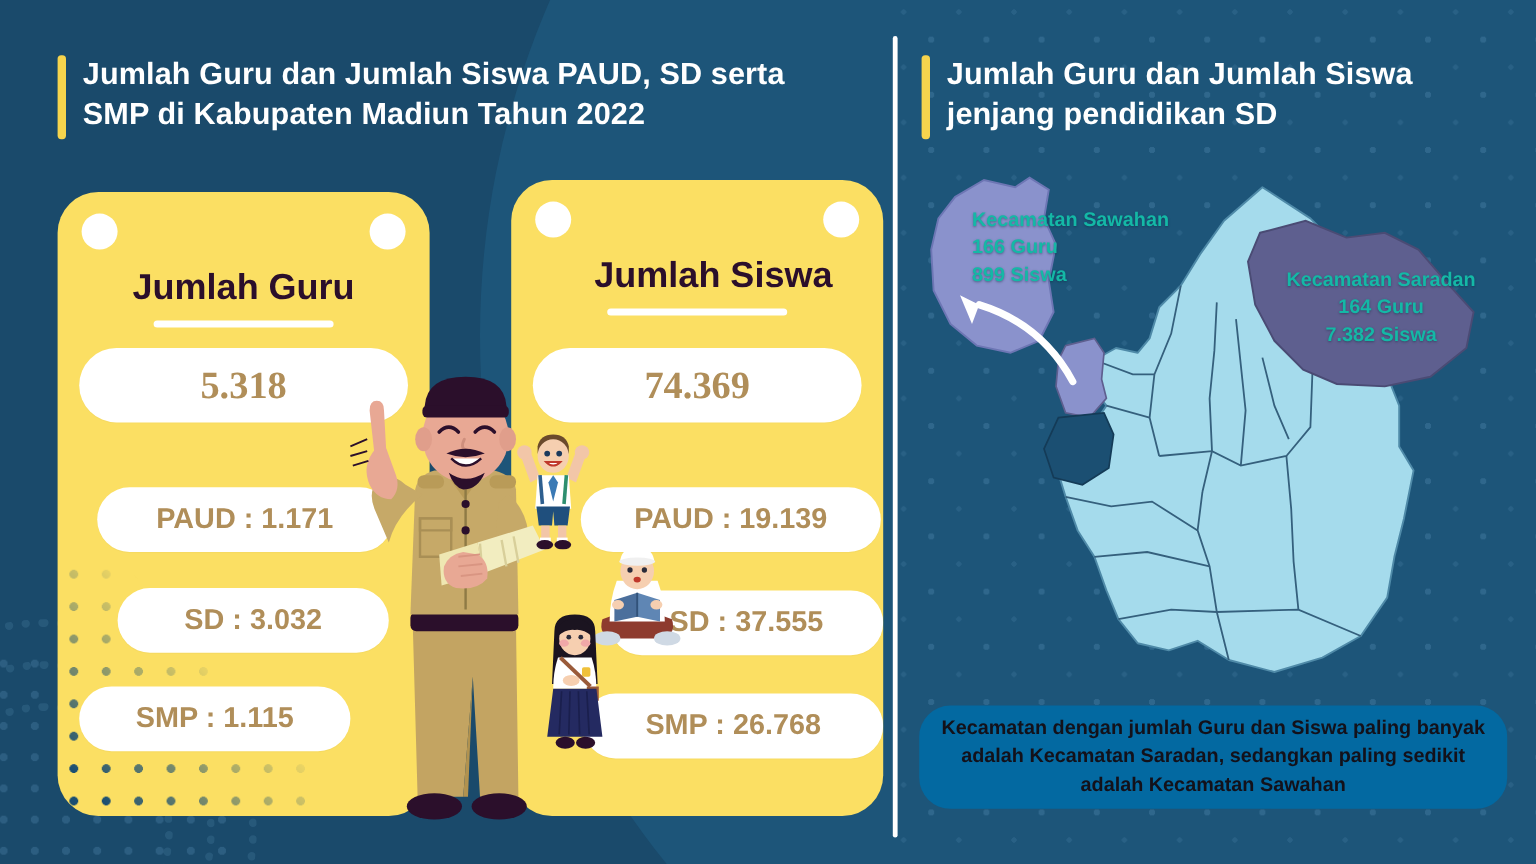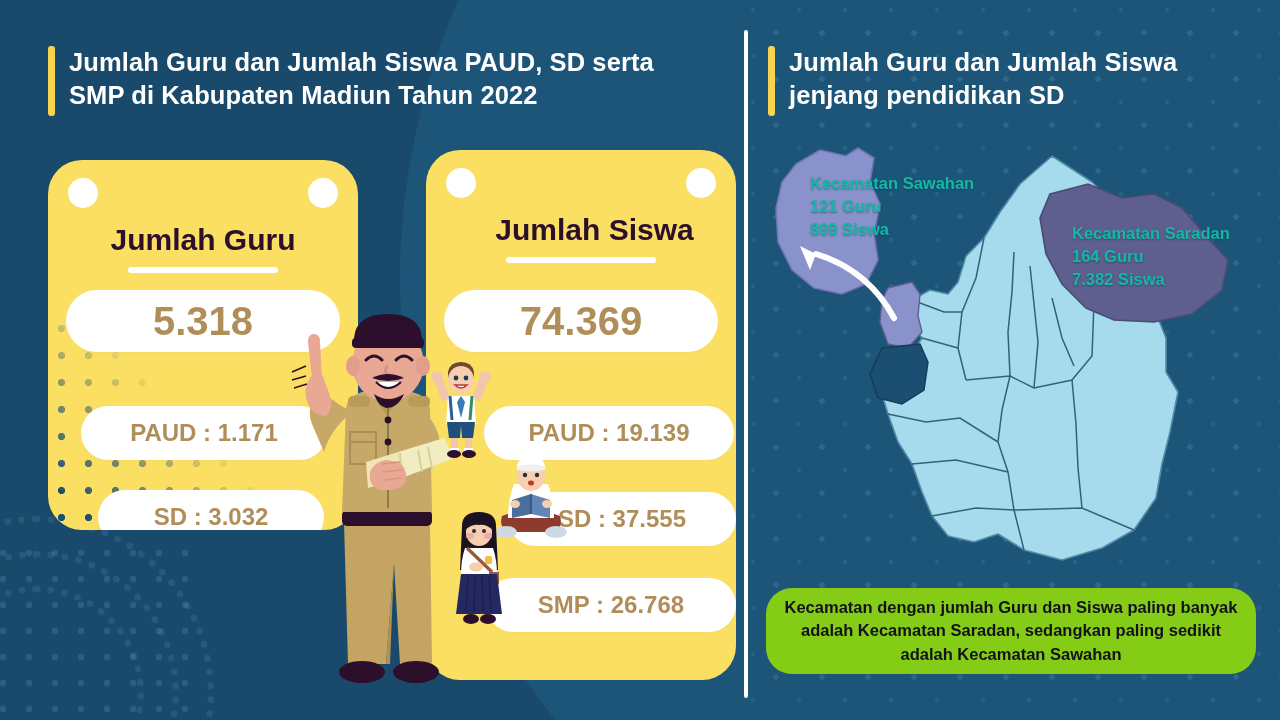--- a/index.html
+++ b/index.html
@@ -55,21 +55,21 @@
   #head-left .bar{height:70px;}
   #head-left h1{font-size:25.5px;}
   #head-right{left:768px;top:46px;width:470px;}
   #head-right .bar{height:70px;}
   #head-right h1{font-size:25.5px;}
 
   
   .card{
     position:absolute;background:#fbdf63;border-radius:34px;overflow:hidden;
   }
-  #card-guru{left:48px;top:160px;width:310px;height:370px;}
+  #card-guru{left:48px;top:160px;width:310px;height:520px;}
   #card-siswa{left:426px;top:150px;width:310px;height:530px;}
   .card .pin{
     position:absolute;width:30px;height:30px;border-radius:50%;
     background:#ffffff;top:18px;
   }
   .card .pin.left{left:20px;}
   .card .pin.right{right:20px;}
   .card-title{
     position:absolute;left:0;right:0;text-align:center;
     color:#2b0f2b;font-weight:bold;font-size:30px;
@@ -82,21 +82,21 @@
   }
   #card-guru .title-underline{top:107px;}
   #card-siswa .title-underline{top:107px;}
 
   .pill{
     position:absolute;background:#ffffff;border-radius:40px;
     display:flex;align-items:center;justify-content:center;
     color:#b08e59;font-weight:bold;
     box-shadow:0 1px 0 rgba(0,0,0,.02);
   }
-  .pill.big{font-size:40px;}
+  .pill.big{font-size:32px;font-family:Liberation Serif, serif;}
   .pill.sub{font-size:24px;}
 
   
   #g-total{left:18px;top:130px;width:274px;height:62px;}
   #g-paud {left:33px;top:246px;width:246px;height:54px;}
   #g-sd   {left:50px;top:330px;width:226px;height:54px;}
   #g-smp  {left:18px;top:412px;width:226px;height:54px;}
   
   #s-total{left:18px;top:140px;width:274px;height:62px;}
   #s-paud {left:58px;top:256px;width:250px;height:54px;}
@@ -124,26 +124,26 @@
   #quran-kid{left:492px;top:452px;width:78px;height:90px;z-index:7;}
   #girl{left:448px;top:510px;width:62px;height:118px;z-index:7;}
 
   
   #map{position:absolute;left:762px;top:142px;width:500px;height:430px;}
   .maplabel{
     position:absolute;color:#14b8a6;font-weight:bold;font-size:16.5px;
     line-height:1.40;white-space:nowrap;z-index:9;text-shadow:0 1px 2px rgba(10,35,55,.45);
   }
   #label-sawahan{left:810px;top:172px;}
-  #label-saradan{left:1072px;top:222px;}
+  #label-saradan{left:1072px;top:222px;text-align:center;}
 
   
   #caption{
     position:absolute;left:766px;top:588px;width:490px;height:86px;
-    background:#84cc16;border-radius:26px;
+    background:#0369a1;border-radius:26px;
     display:flex;align-items:center;justify-content:center;
     text-align:center;color:#13111a;font-weight:bold;font-size:16.5px;
     line-height:1.42;padding:0 14px;box-sizing:border-box;
   }
 </style>
 </head>
 <body>
 
 <div class="stage">
 
@@ -374,21 +374,21 @@
 
     <path d="M34 22 L58 8 L84 14 L96 6 L112 16 L108 40 L118 62 L112 92 L116 118
              L104 142 L80 152 L52 146 L30 128 L16 100 L14 66 L20 40 Z" fill="#8a92cc" stroke="#6d76b4" stroke-width="1.6"></path>
 
     <path d="M132 176 Q106 128 54 112" fill="none" stroke="#ffffff" stroke-width="6" stroke-linecap="round"></path>
     <path d="M38 104 L54 112 L48 128 Z" fill="#ffffff"></path>
   </svg>
 
   <div class="maplabel" id="label-sawahan">
     <div>Kecamatan Sawahan</div>
-    <div>121 Guru</div>
+    <div>166 Guru</div>
     <div>899 Siswa</div>
   </div>
   <div class="maplabel" id="label-saradan">
     <div>Kecamatan Saradan</div>
     <div>164 Guru</div>
     <div>7.382 Siswa</div>
   </div>
 
   <div id="caption">Kecamatan dengan jumlah Guru dan Siswa paling banyak adalah Kecamatan Saradan, sedangkan paling sedikit adalah Kecamatan Sawahan</div>
 

